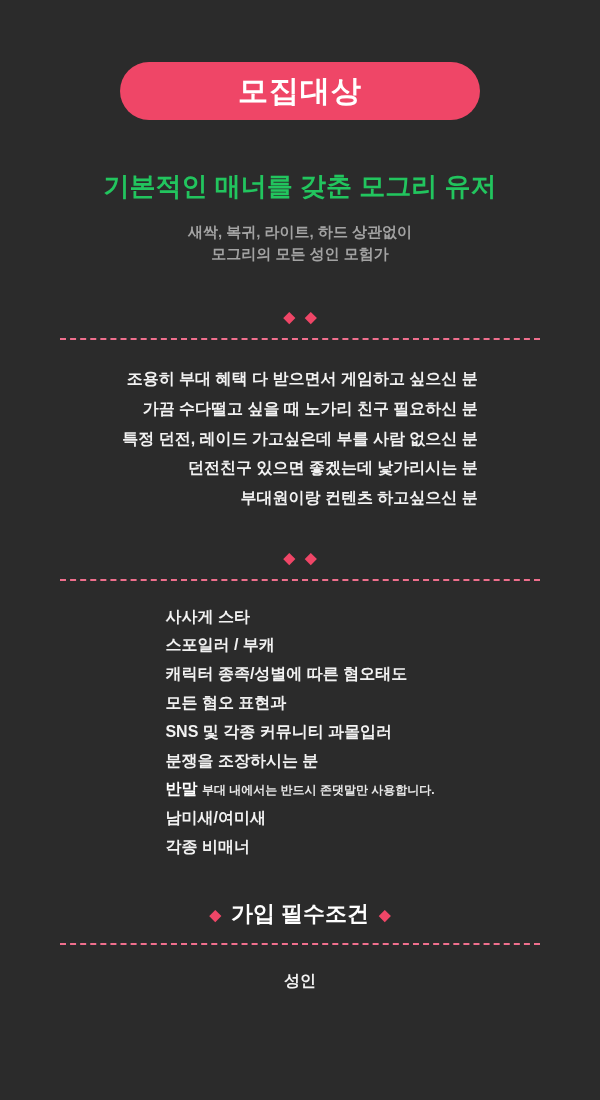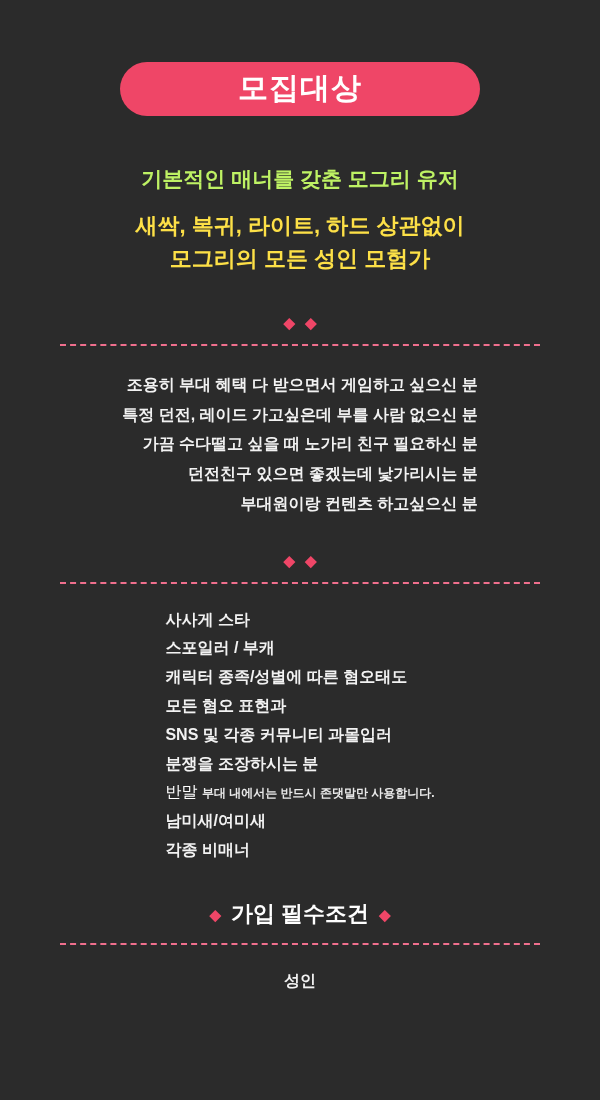--- a/index.html
+++ b/index.html
@@ -40,30 +40,30 @@
     font-weight: bold;
     color: #ffffff;
     letter-spacing: 1px;
   }
   
   .intro {
     margin-top: 48px;
     text-align: center;
   }
   .intro-accent {
-    font-size: 21px;
-    font-weight: bold;
-    color: #bef264;
+    font-size: 26px;
+    font-weight: bold;
+    color: #22c55e;
     line-height: 1.4;
   }
   .intro-main {
     margin-top: 16px;
-    font-size: 22px;
-    font-weight: bold;
-    color: #fde047;
+    font-size: 15px;
+    font-weight: bold;
+    color: #a3a3a3;
     line-height: 1.5;
   }
   
   .section {
     width: 100%;
     display: flex;
     flex-direction: column;
     align-items: center;
   }
   .sec-head {
@@ -106,21 +106,21 @@
     color: #f2f2f2;
     font-weight: bold;
   }
   .small-note {
     font-size: 12px;
     font-weight: bold;
     color: #e8e8e8;
   }
   .note-key {
     font-size: 16px;
-    font-weight: normal;
+    font-weight: bold;
     color: #ffffff;
   }
   .sec-spacer-lg { height: 54px; }
   .sec-spacer-md { height: 46px; }
   .final {
     margin-top: 26px;
     font-size: 16px;
     font-weight: bold;
     color: #f2f2f2;
     text-align: right;
@@ -146,22 +146,22 @@
   <div class="sec-spacer-lg"></div>
 
   <div class="section">
     <div class="sec-head">
       <span class="diamond">◆</span>
       <span class="diamond">◆</span>
     </div>
     <div class="divider"></div>
     <div class="list">
       <div class="line">조용히 부대 혜택 다 받으면서 게임하고 싶으신 분</div>
+      <div class="line">가끔 수다떨고 싶을 때 노가리 친구 필요하신 분</div>
       <div class="line">특정 던전, 레이드 가고싶은데 부를 사람 없으신 분</div>
-      <div class="line">가끔 수다떨고 싶을 때 노가리 친구 필요하신 분</div>
       <div class="line">던전친구 있으면 좋겠는데 낯가리시는 분</div>
       <div class="line">부대원이랑 컨텐츠 하고싶으신 분</div>
     </div>
   </div>
 
   <div class="sec-spacer-md"></div>
 
   <div class="section">
     <div class="sec-head">
       <span class="diamond">◆</span>

